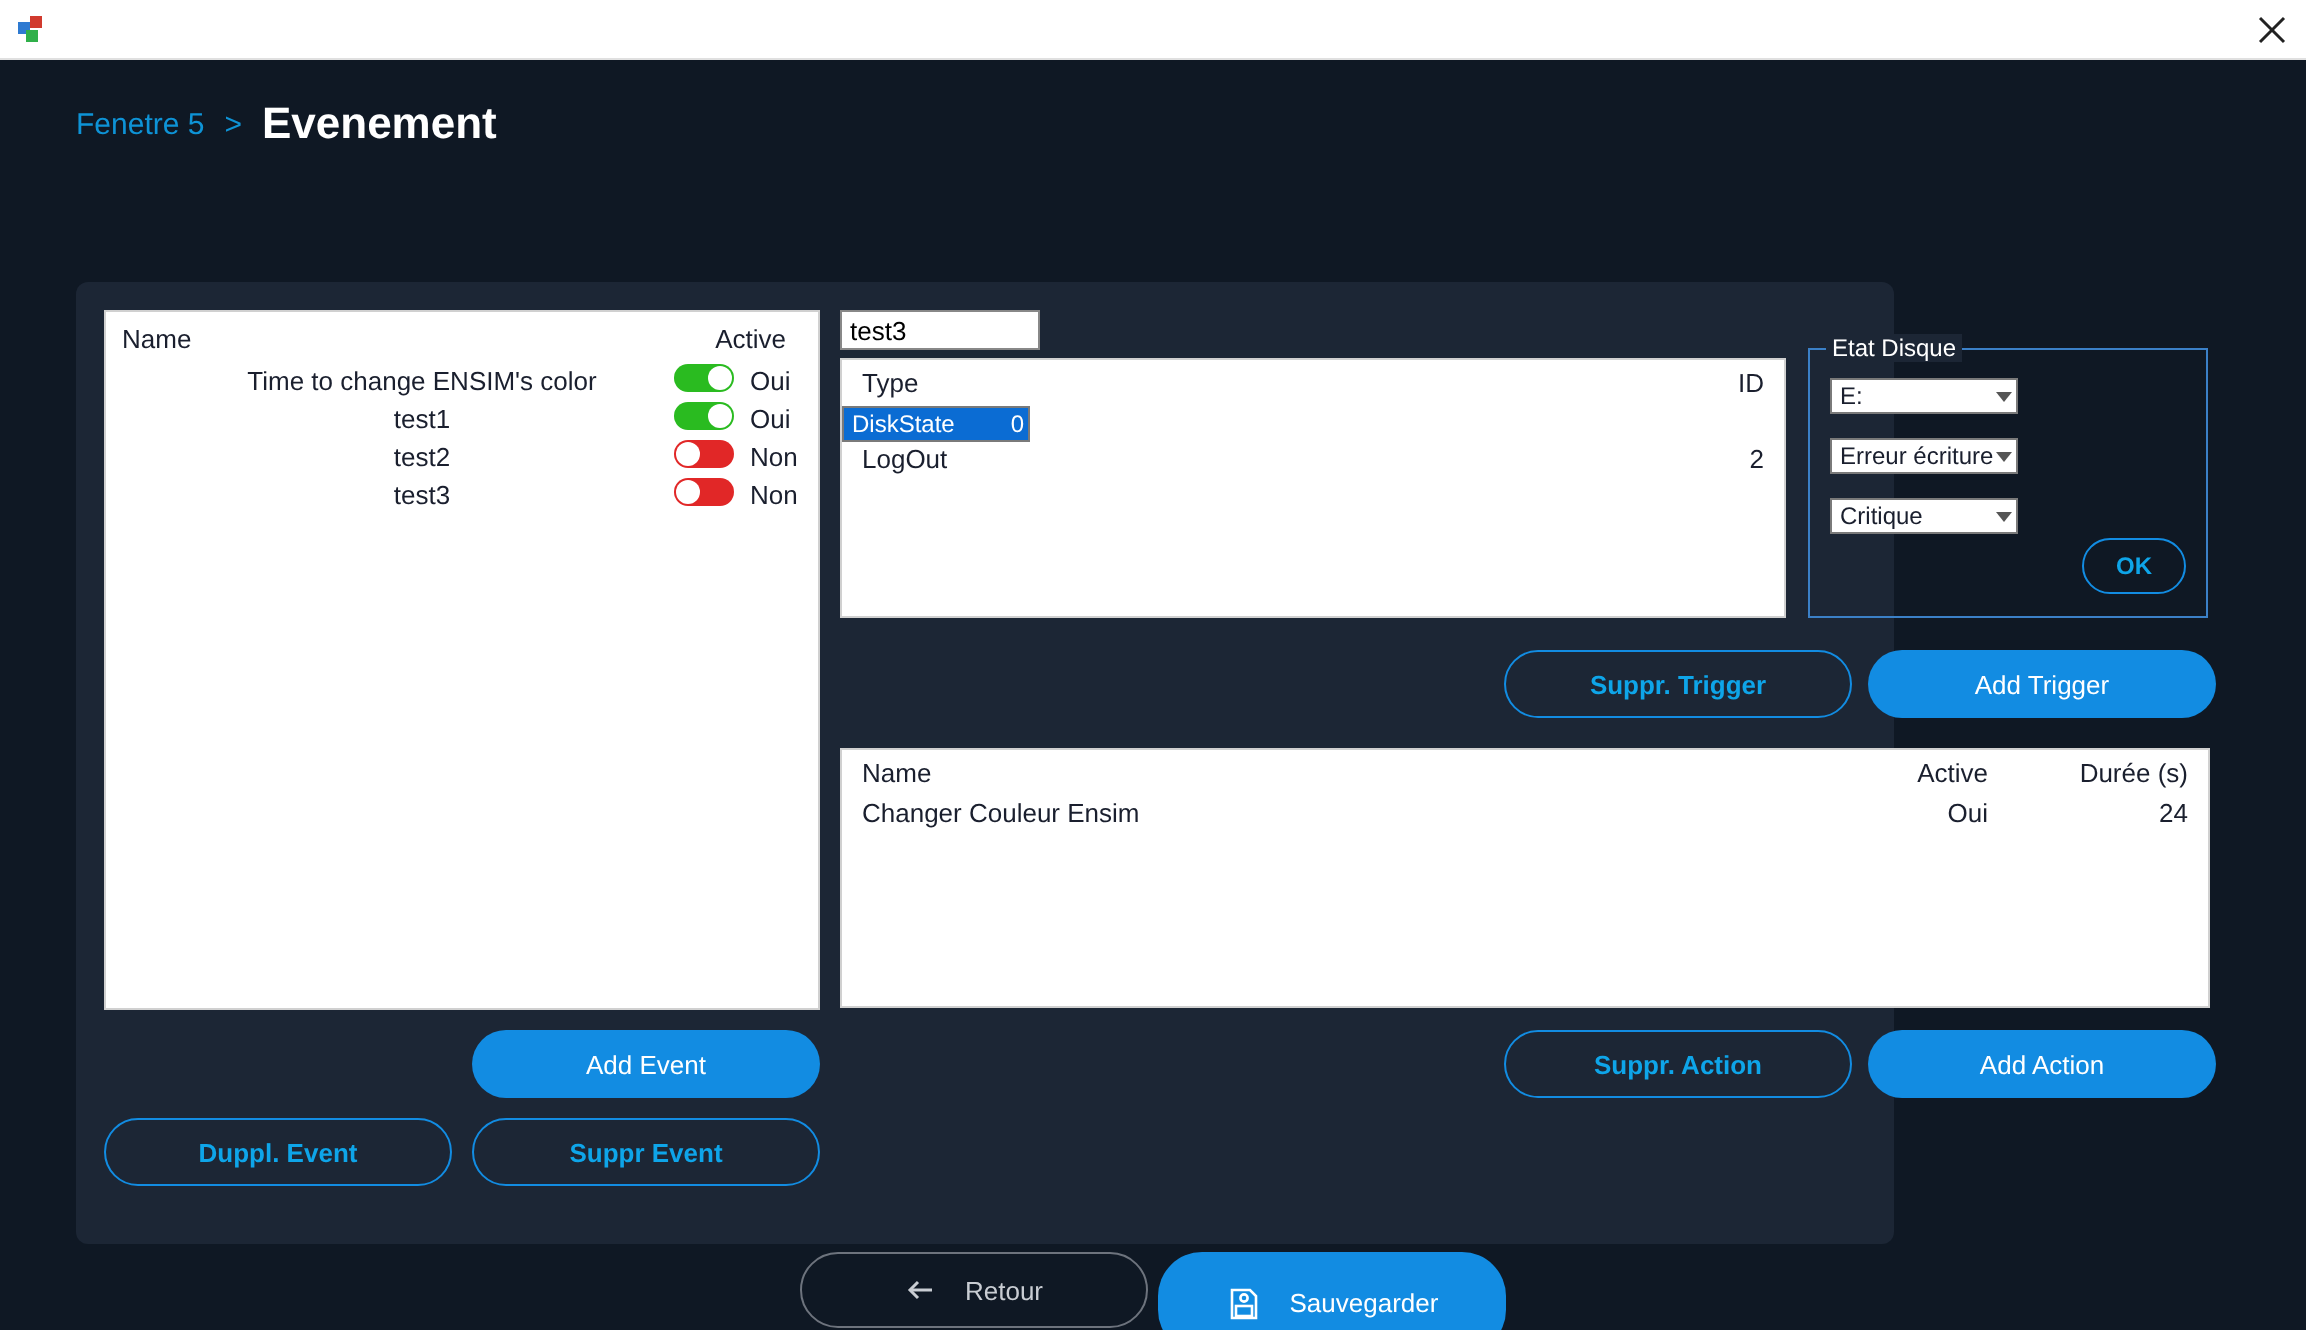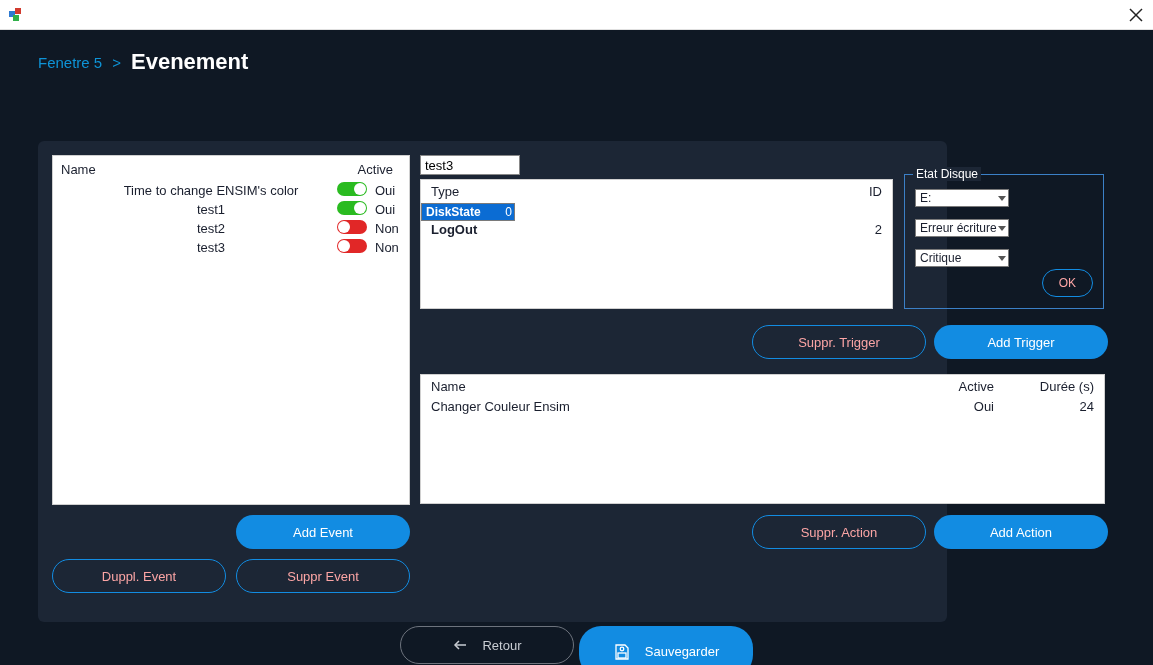--- a/index.html
+++ b/index.html
@@ -25,36 +25,36 @@
   
   .toggle { width: 30px; height: 14px; border-radius: 10px; position: relative; display: inline-block; }
   .toggle.on  { background: #2abb20; }
   .toggle.off { background: #e12727; }
   .toggle::after { content: ""; position: absolute; top: 1px; width: 12px; height: 12px; border-radius: 50%; background: #fff; }
   .toggle.on::after  { right: 1px; }
   .toggle.off::after { left: 1px; }
   
   .btn { height: 34px; border-radius: 20px; display: flex; align-items: center; justify-content: center; font-size: 13px; cursor: pointer; user-select: none; }
   .btn-solid  { background: #128ce2; color: #ffffff; }
-  .btn-outline{ background: transparent; color: #fca5a5; border: 1px solid #128ce2; }
+  .btn-outline{ background: transparent; color: #0ea5e9; border: 1px solid #128ce2; font-weight: bold; }
   .btn-ghost  { background: transparent; color: #c9cdd3; border: 1px solid #6d737d; }
   .btn-ok { height: 28px; border-radius: 16px; padding: 0 16px; font-size: 12px; }
   
   .b-addevent   { position: absolute; left: 198px; top: 374px; width: 174px; }
   .b-dupplevent { position: absolute; left: 14px;  top: 418px; width: 174px; }
   .b-supprevent { position: absolute; left: 198px; top: 418px; width: 174px; }
   
   .eventname-input { position: absolute; left: 382px; top: 14px; width: 100px; height: 20px; border: 1px solid #888; padding: 0 4px; font-size: 13px; outline: none; background: #fff; }
   .triggerlist { position: absolute; left: 382px; top: 38px; width: 473px; height: 130px; background: #fff; border: 1px solid #d0d0d0; }
   .tl-head { display:flex; padding: 4px 10px; color: #1a1f2e; }
   .tl-head .h-type { width: 80px; }
   .tl-head .h-id   { flex:1; text-align: right; }
   .tl-row  { display:flex; padding: 1px 10px; height: 17px; align-items: center; }
   .tl-row.sel { background: #0b6cd3; color: #fff; }
-  .tl-row .c-type { width: 80px; font-weight: bold; }
+  .tl-row .c-type { width: 80px; }
   .tl-row .c-id   { flex:1; text-align: right; }
   
   .fs-etat { position: absolute; left: 866px; top: 33px; width: 200px; height: 135px; border: 1px solid #3b80c7; }
   .fs-legend { position: absolute; left: 8px; top: -8px; background: #1c2635; color: #fff; padding: 0 3px; font-size: 12px; }
   .sel { display:flex; align-items:center; justify-content:space-between; width: 94px; height: 18px; background:#fff; border:1px solid #7a7a7a; font-size:12px; padding: 0 2px 0 4px; cursor:pointer; }
   .caret { width:0; height:0; border-left:4px solid transparent; border-right:4px solid transparent; border-top:5px solid #555; }
   .b-ok { position:absolute; right: 10px; top: 94px; }
   .b-supprtrigger { position:absolute; left: 714px; top: 184px; width: 174px; }
   .b-addtrigger   { position:absolute; left: 896px; top: 184px; width: 174px; }
   

